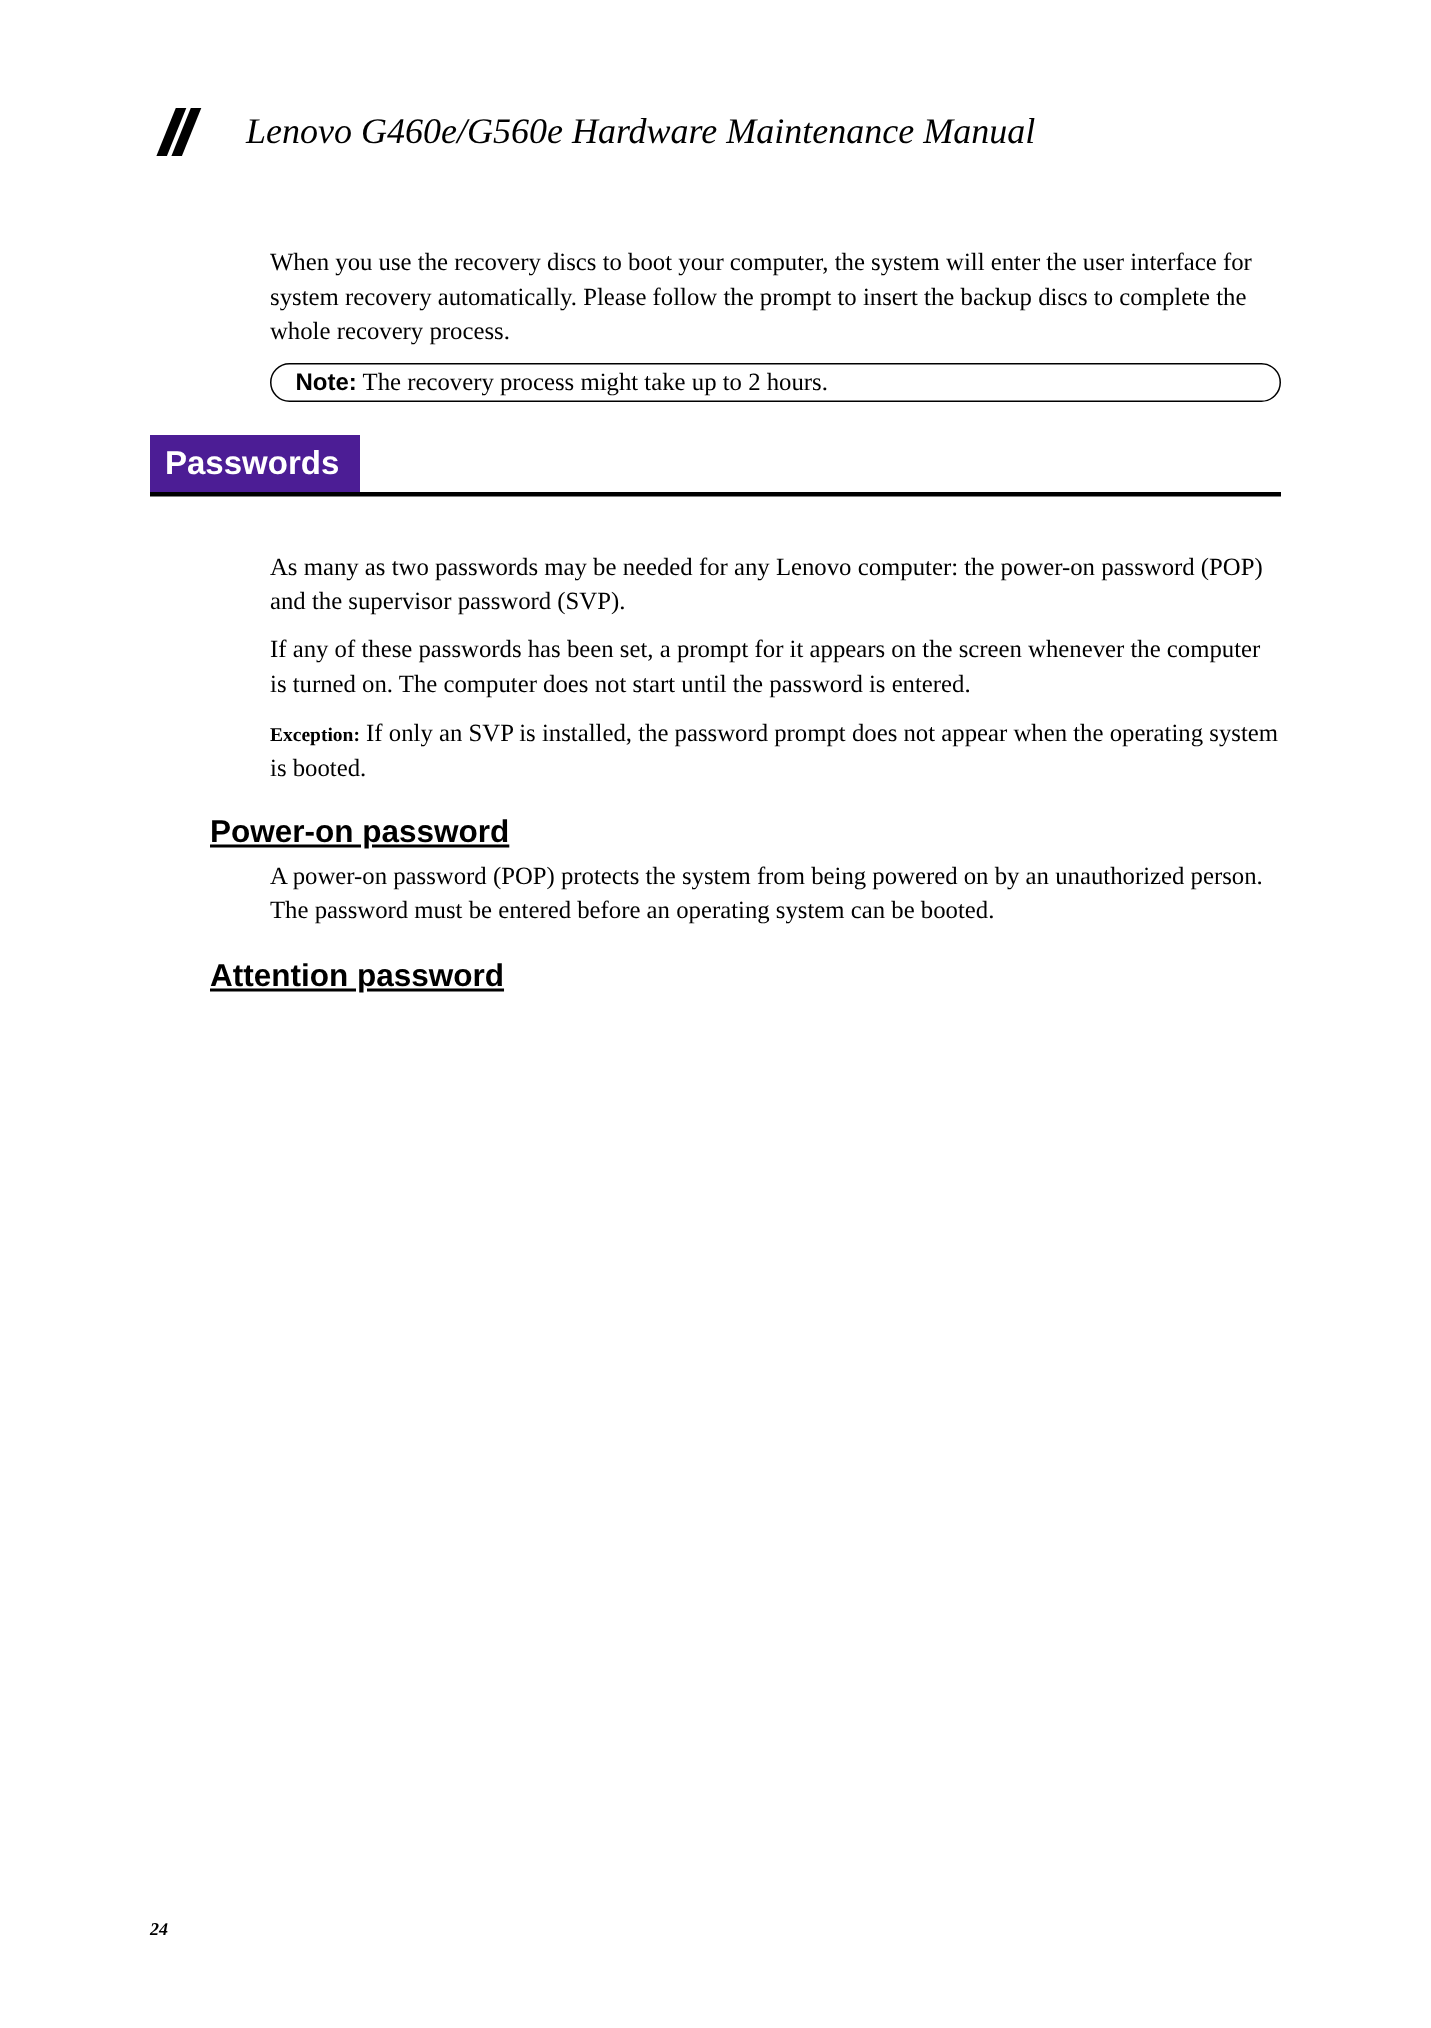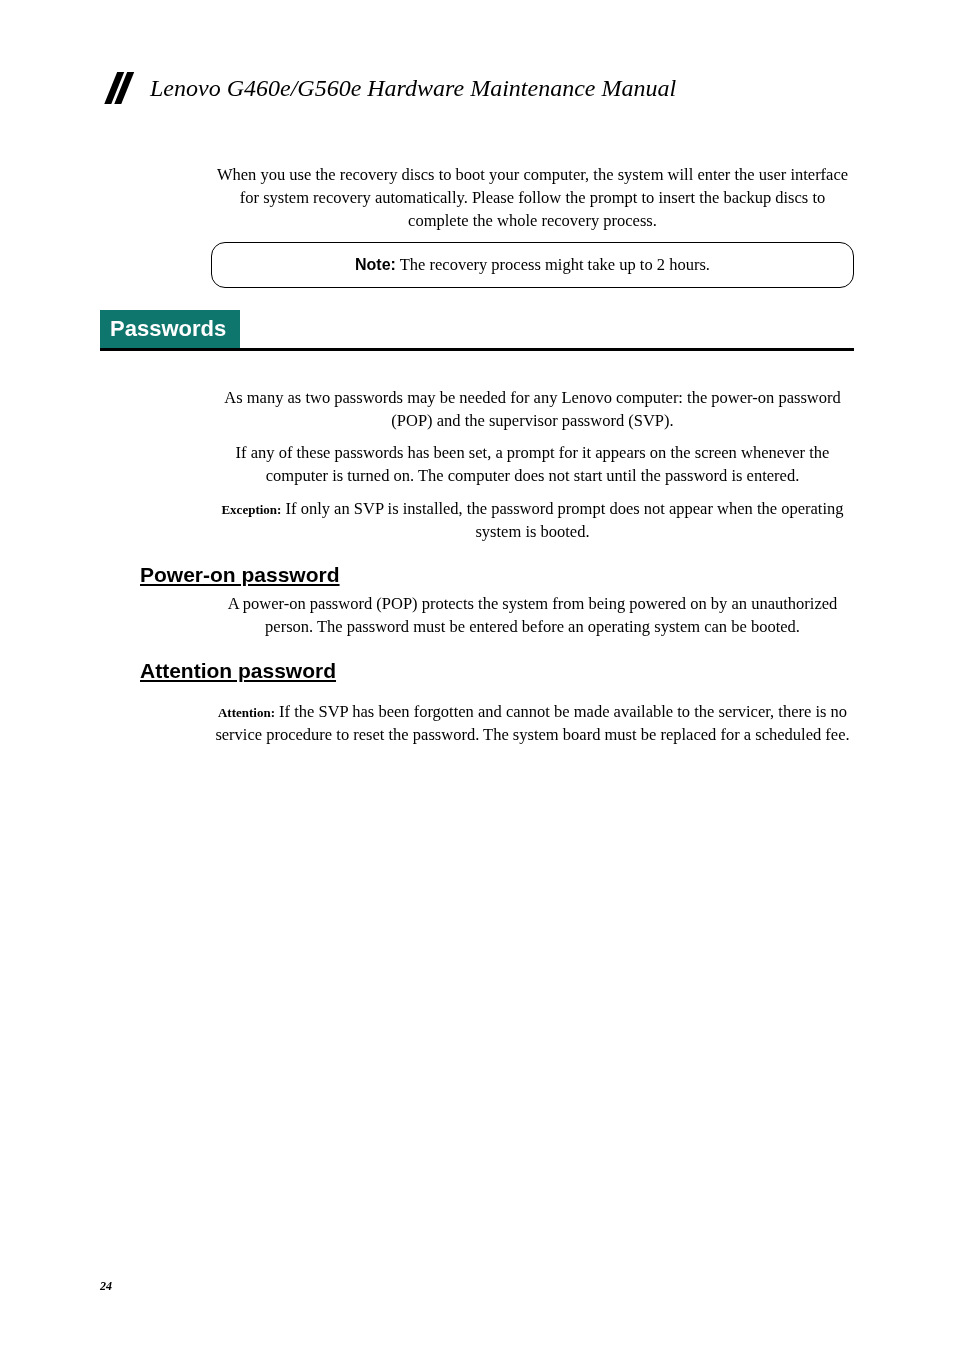--- a/index.html
+++ b/index.html
@@ -1,30 +1,30 @@
 <!DOCTYPE html>
 <html><head>
 <meta charset="utf-8">
 <style>
   * { margin: 0; padding: 0; box-sizing: border-box; }
   html, body { width: 954px; height: 1352px; background: #fff; font-family: Georgia, 'Times New Roman', serif; color: #000; }
   .page { position: relative; width: 954px; height: 1352px; padding: 70px 100px 60px 100px; }
 
-  .header { display: flex; align-items: center; gap: 14px; margin-bottom: 58px; }
+  .header { display: flex; align-items: center; gap: 28px; margin-bottom: 58px; }
   .slash-icon { width: 36px; height: 36px; flex-shrink: 0; }
   .header-title { font-style: italic; font-size: 24px; font-family: 'Palatino Linotype', Palatino, Georgia, serif; }
 
-  .body-text { margin-left: 111px; text-align: center; }
+  .body-text { margin-left: 80px; }
   .p { font-size: 16.5px; line-height: 1.38; margin-bottom: 10px; font-family: 'Palatino Linotype', Palatino, Georgia, serif; }
 
-  .note-box { border: 1px solid #000; border-radius: 14px; padding: 12px 16px; margin: 10px 0 22px 0; font-size: 16.5px; font-family: 'Palatino Linotype', Palatino, Georgia, serif; }
+  .note-box { border: 1px solid #000; border-radius: 14px; padding: 2px 16px; margin: 10px 0 22px 0; font-size: 16.5px; font-family: 'Palatino Linotype', Palatino, Georgia, serif; }
   .note-box .label { font-weight: bold; font-family: Arial, Helvetica, sans-serif; font-size: 16px; }
 
   .section-bar { margin-bottom: 36px; }
-  .section-bar-inner { display: inline-block; background: #0f766e; color: #fff; font-family: Arial, Helvetica, sans-serif; font-weight: bold; font-size: 22px; padding: 6px 14px 6px 10px; }
+  .section-bar-inner { display: inline-block; background: #4c1d95; color: #fff; font-family: Arial, Helvetica, sans-serif; font-weight: bold; font-size: 22px; padding: 6px 14px 6px 10px; }
   .section-underline { height: 2.5px; background: #000; margin-top: 0; }
 
   .subhead { font-family: Arial, Helvetica, sans-serif; font-weight: bold; font-size: 21px; margin-left: 40px; margin-top: 20px; margin-bottom: 6px; text-decoration: underline; }
 
   .bold-inline { font-weight: bold; font-family: Liberation Serif, serif; font-size: 13px; }
 
   .spacer-lg { height: 12px; }
 
   .page-num { position: absolute; bottom: 58px; left: 100px; font-style: italic; font-weight: bold; font-size: 12px; font-family: 'Palatino Linotype', Palatino, Georgia, serif; }
 </style>
@@ -64,19 +64,16 @@
   </div>
 
   <div class="subhead">Power-on password</div>
   <div class="body-text">
     <div class="p">A power-on password (POP) protects the system from being powered on by an unauthorized person. The password must be entered before an operating system can be booted.</div>
   </div>
 
   <div class="subhead">Attention password</div>
   <div class="body-text">
     <div class="spacer-lg"></div>
-    <div class="p">
-      <span class="bold-inline">Attention:</span><span> If the SVP has been forgotten and cannot be made available to the servicer, there is no service procedure to reset the password. The system board must be replaced for a scheduled fee.</span>
-    </div>
   </div>
 
   <div class="page-num">24</div>
 </div>
 
 </body></html>

